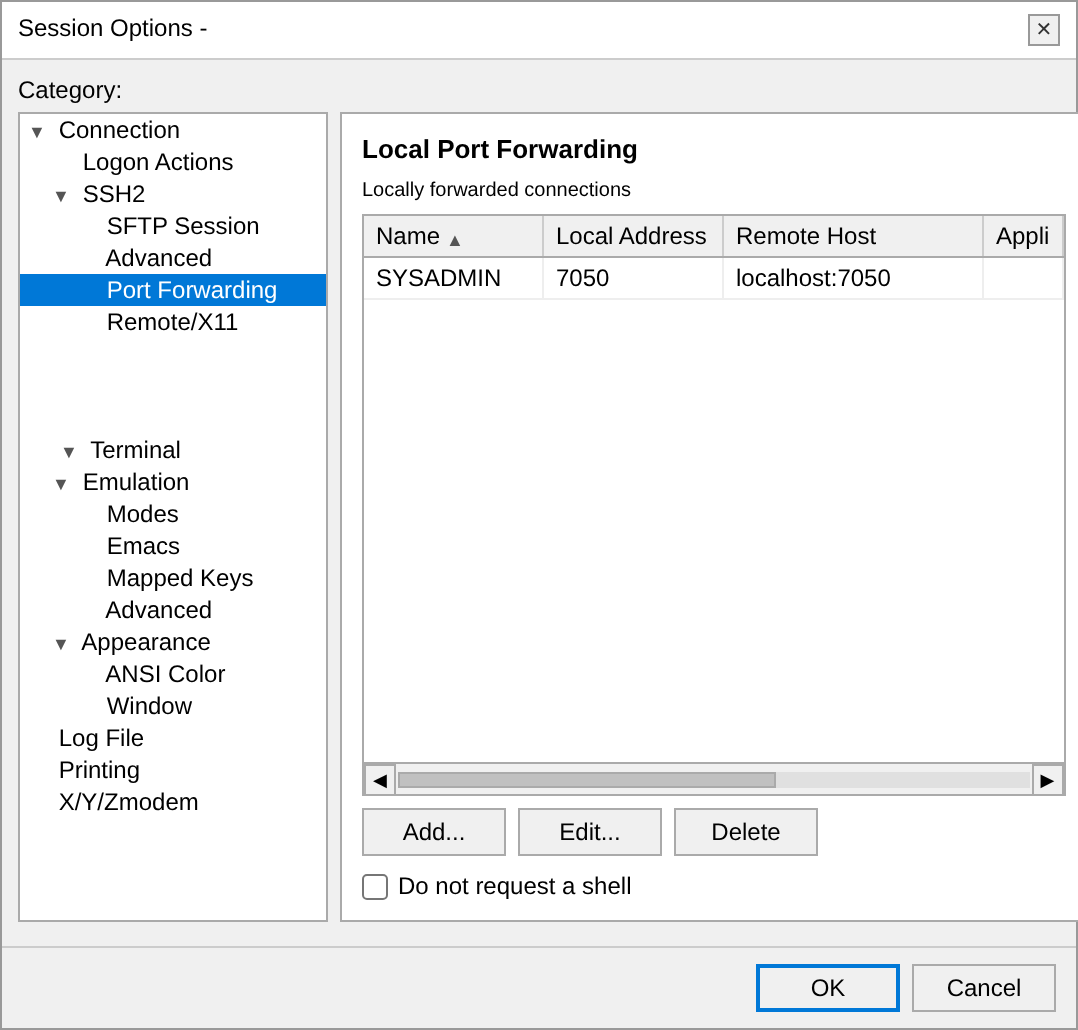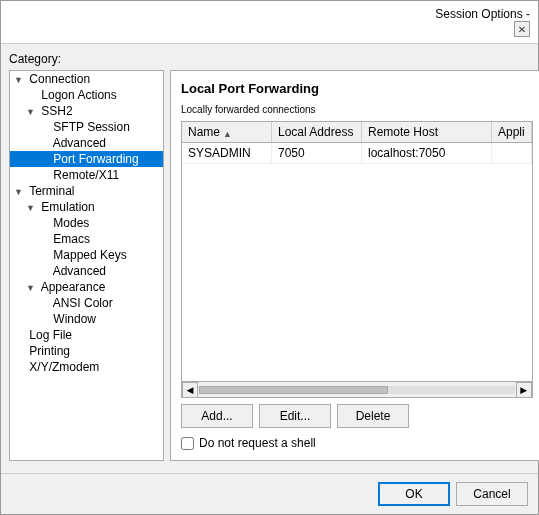--- a/index.html
+++ b/index.html
@@ -19,26 +19,25 @@
       border: 1px solid #999;
       box-shadow: 2px 2px 8px rgba(0,0,0,0.4);
       display: flex;
       flex-direction: column;
     }
     .title-bar {
       background: #ffffff;
       border-bottom: 1px solid #ccc;
       padding: 6px 8px;
       display: flex;
-      align-items: flex-end;
+      align-items: flex-start;
       justify-content: space-between;
       font-size: 12px;
       font-weight: normal;
       color: #000;
-      flex-direction: column;
     }
     .title-bar-close {
       width: 16px;
       height: 16px;
       border: 1px solid #999;
       background: #f0f0f0;
       cursor: pointer;
       display: flex;
       align-items: center;
       justify-content: center;
@@ -263,21 +262,21 @@
 
       <div class="tree-panel">
 
       <div class="tree-item" style="padding-left: 4px;"><span class="expand-icon">▼</span> <span>Connection</span></div>
           <div class="tree-item" style="padding-left: 16px;"><span class="expand-icon"> </span> <span>Logon Actions</span></div>
           <div class="tree-item" style="padding-left: 16px;"><span class="expand-icon">▼</span> <span>SSH2</span></div>
           <div class="tree-item" style="padding-left: 28px;"><span class="expand-icon"> </span> <span>SFTP Session</span></div>
           <div class="tree-item" style="padding-left: 28px;"><span class="expand-icon"> </span> <span>Advanced</span></div>
           <div class="tree-item selected" style="padding-left: 28px;"><span class="expand-icon"> </span> <span>Port Forwarding</span></div>
           <div class="tree-item" style="padding-left: 28px;"><span class="expand-icon"> </span> <span>Remote/X11</span></div>
-          <div class="tree-item" style="padding-left: 4px;"><span class="expand-icon">▼</span> <span>Terminal</span></div>
+          <div class="tree-item" style="padding-left: 20px; margin-top: 48px;"><span class="expand-icon">▼</span> <span>Terminal</span></div>
           <div class="tree-item" style="padding-left: 16px;"><span class="expand-icon">▼</span> <span>Emulation</span></div>
           <div class="tree-item" style="padding-left: 28px;"><span class="expand-icon"> </span> <span>Modes</span></div>
           <div class="tree-item" style="padding-left: 28px;"><span class="expand-icon"> </span> <span>Emacs</span></div>
           <div class="tree-item" style="padding-left: 28px;"><span class="expand-icon"> </span> <span>Mapped Keys</span></div>
           <div class="tree-item" style="padding-left: 28px;"><span class="expand-icon"> </span> <span>Advanced</span></div>
           <div class="tree-item" style="padding-left: 16px;"><span class="expand-icon">▼</span> <span>Appearance</span></div>
           <div class="tree-item" style="padding-left: 28px;"><span class="expand-icon"> </span> <span>ANSI Color</span></div>
           <div class="tree-item" style="padding-left: 28px;"><span class="expand-icon"> </span> <span>Window</span></div>
           <div class="tree-item" style="padding-left: 4px;"><span class="expand-icon"> </span> <span>Log File</span></div>
           <div class="tree-item" style="padding-left: 4px;"><span class="expand-icon"> </span> <span>Printing</span></div>

